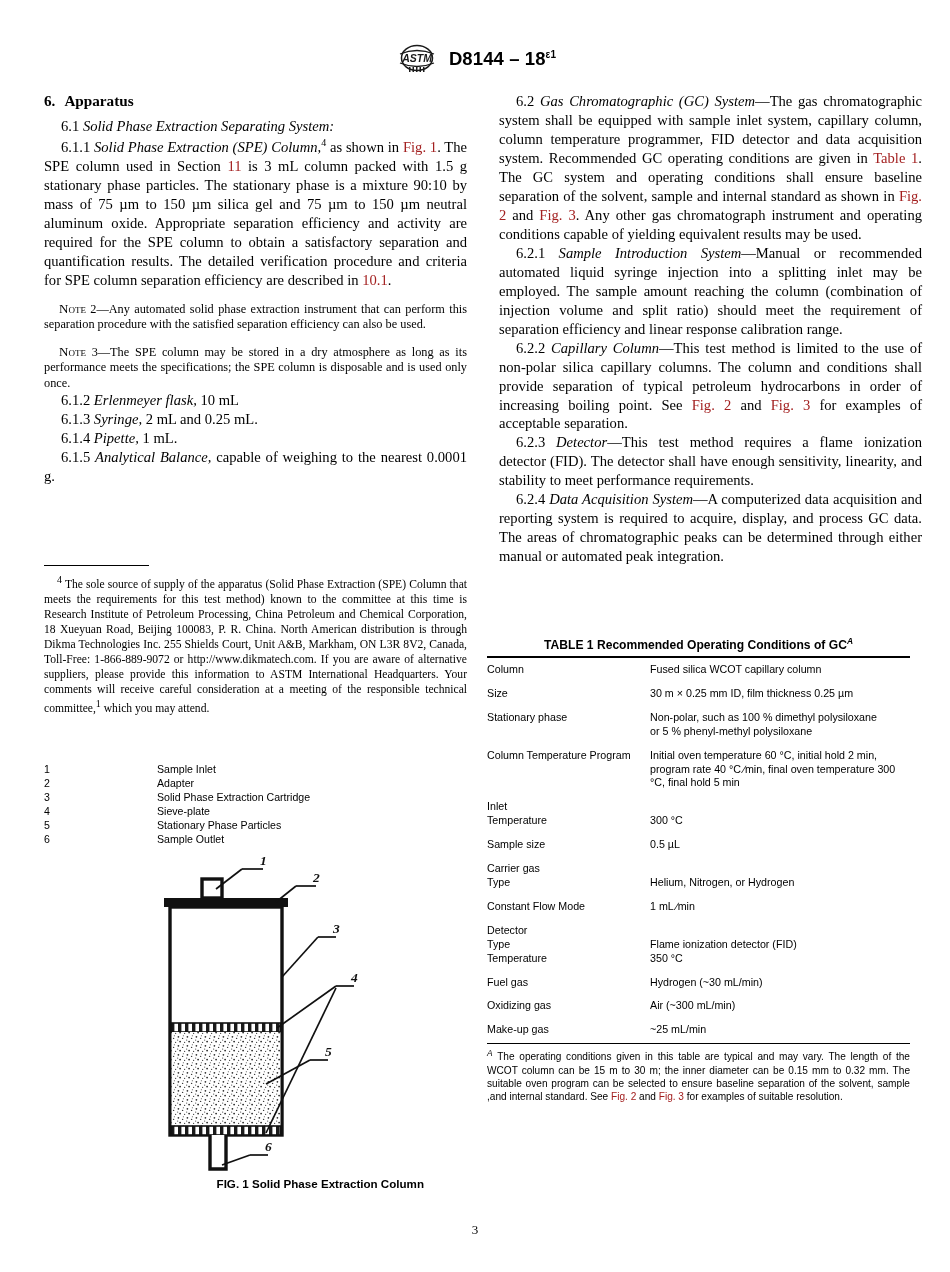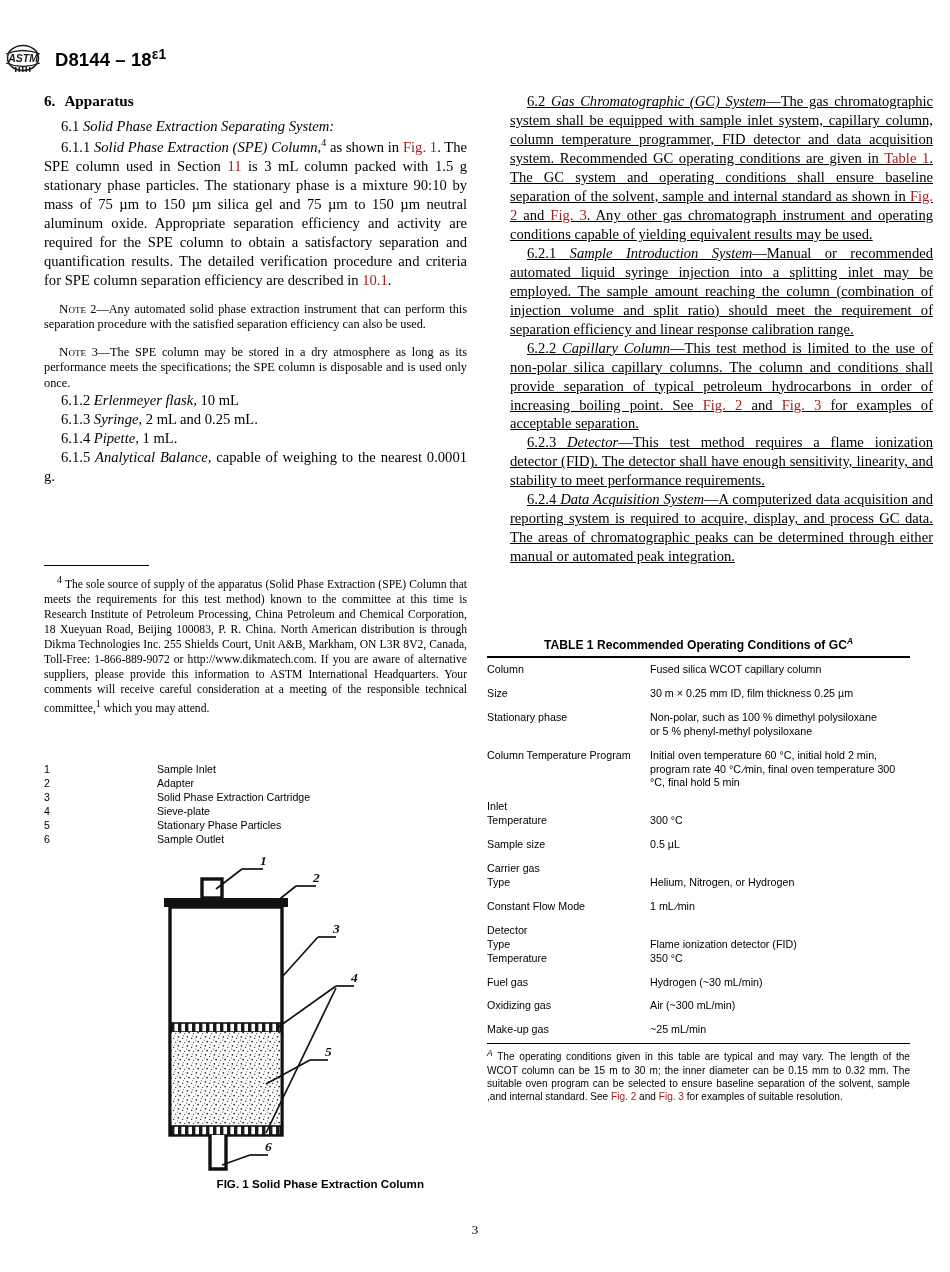--- a/index.html
+++ b/index.html
@@ -19,50 +19,51 @@
     position: absolute;
     left: 0; top: 0;
     width: 950px; height: 1272px;
   }
 
   
   .hdr {
     position: absolute;
     left: 0; top: 44px;
     width: 950px;
+    text-align: center;
   }
   .hdr-inner {
     display: inline-flex;
     align-items: center;
     gap: 9px;
   }
   .astm-logo {
     width: 46px; height: 30px;
     display: block;
   }
   .hdr-title {
     font-family: "Liberation Sans", sans-serif;
     font-weight: bold;
     font-size: 18.5px;
     letter-spacing: 0.1px;
     white-space: nowrap;
   }
   .hdr-title sup {
-    font-size: 14px;
+    font-size: 10px;
     vertical-align: super;
   }
 
   
   .col {
     position: absolute;
     width: 423px;
     top: 92px;
   }
   .col-left  { left: 44px; }
-  .col-right { left: 510px; text-decoration: underline; }
+  .col-right { left: 499px; }
 
   h2.sec {
     font-family: "Liberation Serif", serif;
     font-weight: bold;
     font-size: 15.2px;
     margin: 0 0 7px 0;
     padding: 0;
   }
   h2.sec .num { margin-right: 9px; }
 

